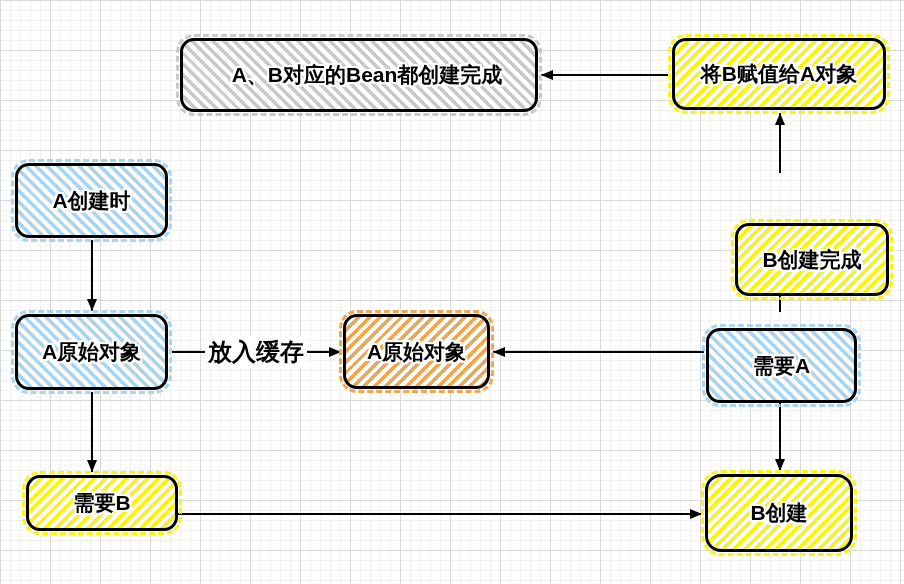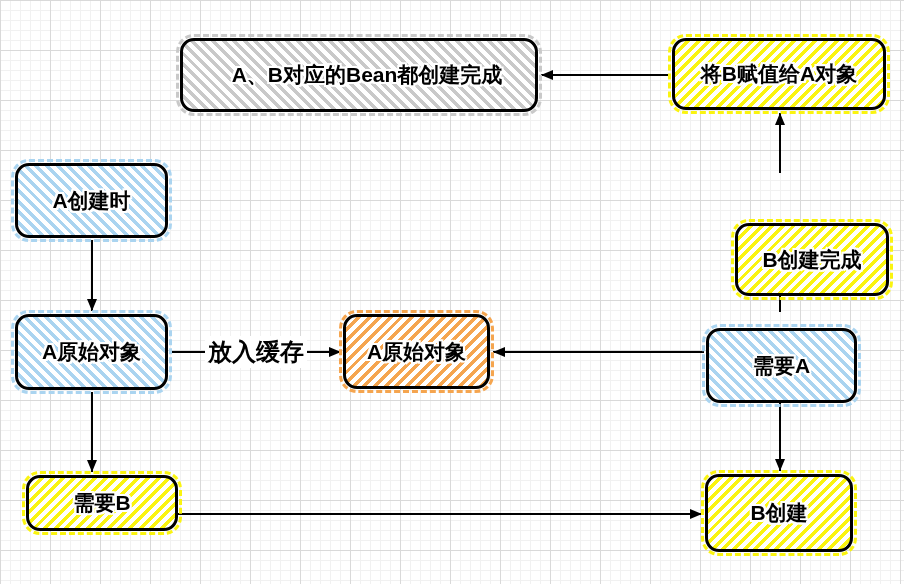--- a/index.html
+++ b/index.html
@@ -74,17 +74,17 @@
     </div>
     <div class="node" style="left: 706px; top: 314px; width: 151px; height: 75px; background-image: repeating-linear-gradient(45deg, rgb(170, 212, 240) 0px, rgb(170, 212, 240) 3.5px, rgb(255, 255, 255) 3.5px, rgb(255, 255, 255) 7.5px); outline-color: rgb(170, 212, 240); margin-top: 14px;">
       <span class="node-label">需要A</span>
     </div>
     <div class="node" style="left: 735px; top: 175px; width: 154px; height: 73px; background-image: repeating-linear-gradient(135deg, rgb(250, 244, 16) 0px, rgb(250, 244, 16) 3.5px, rgb(255, 255, 255) 3.5px, rgb(255, 255, 255) 7.5px); outline-color: rgb(250, 244, 16); margin-top: 48px;">
       <span class="node-label">B创建完成</span>
     </div>
     <div class="node" style="left: 26px; top: 475px; width: 152px; height: 56px; background-image: repeating-linear-gradient(135deg, rgb(250, 244, 16) 0px, rgb(250, 244, 16) 3.5px, rgb(255, 255, 255) 3.5px, rgb(255, 255, 255) 7.5px); outline-color: rgb(250, 244, 16);">
       <span class="node-label">需要B</span>
     </div>
-    <div class="node" style="left: 705px; top: 474px; width: 148px; height: 78px; background-image: repeating-linear-gradient(135deg, rgb(250, 244, 16) 0px, rgb(250, 244, 16) 3.5px, rgb(255, 255, 255) 3.5px, rgb(255, 255, 255) 7.5px); outline-color: rgb(250, 244, 16);">
+    <div class="node" style="left: 705px; top: 474px; width: 148px; height: 78px; background-image: repeating-linear-gradient(135deg, rgb(250, 244, 16) 0px, rgb(250, 244, 16) 3.5px, rgb(255, 255, 255) 3.5px, rgb(255, 255, 255) 7.5px); outline-color: rgb(250, 244, 16); border-radius: 16px;">
       <span class="node-label">B创建</span>
     </div>
     <div class="edge-label" style="left: 256px; top: 352px;">放入缓存</div>
   </div>
 
 </body></html>

